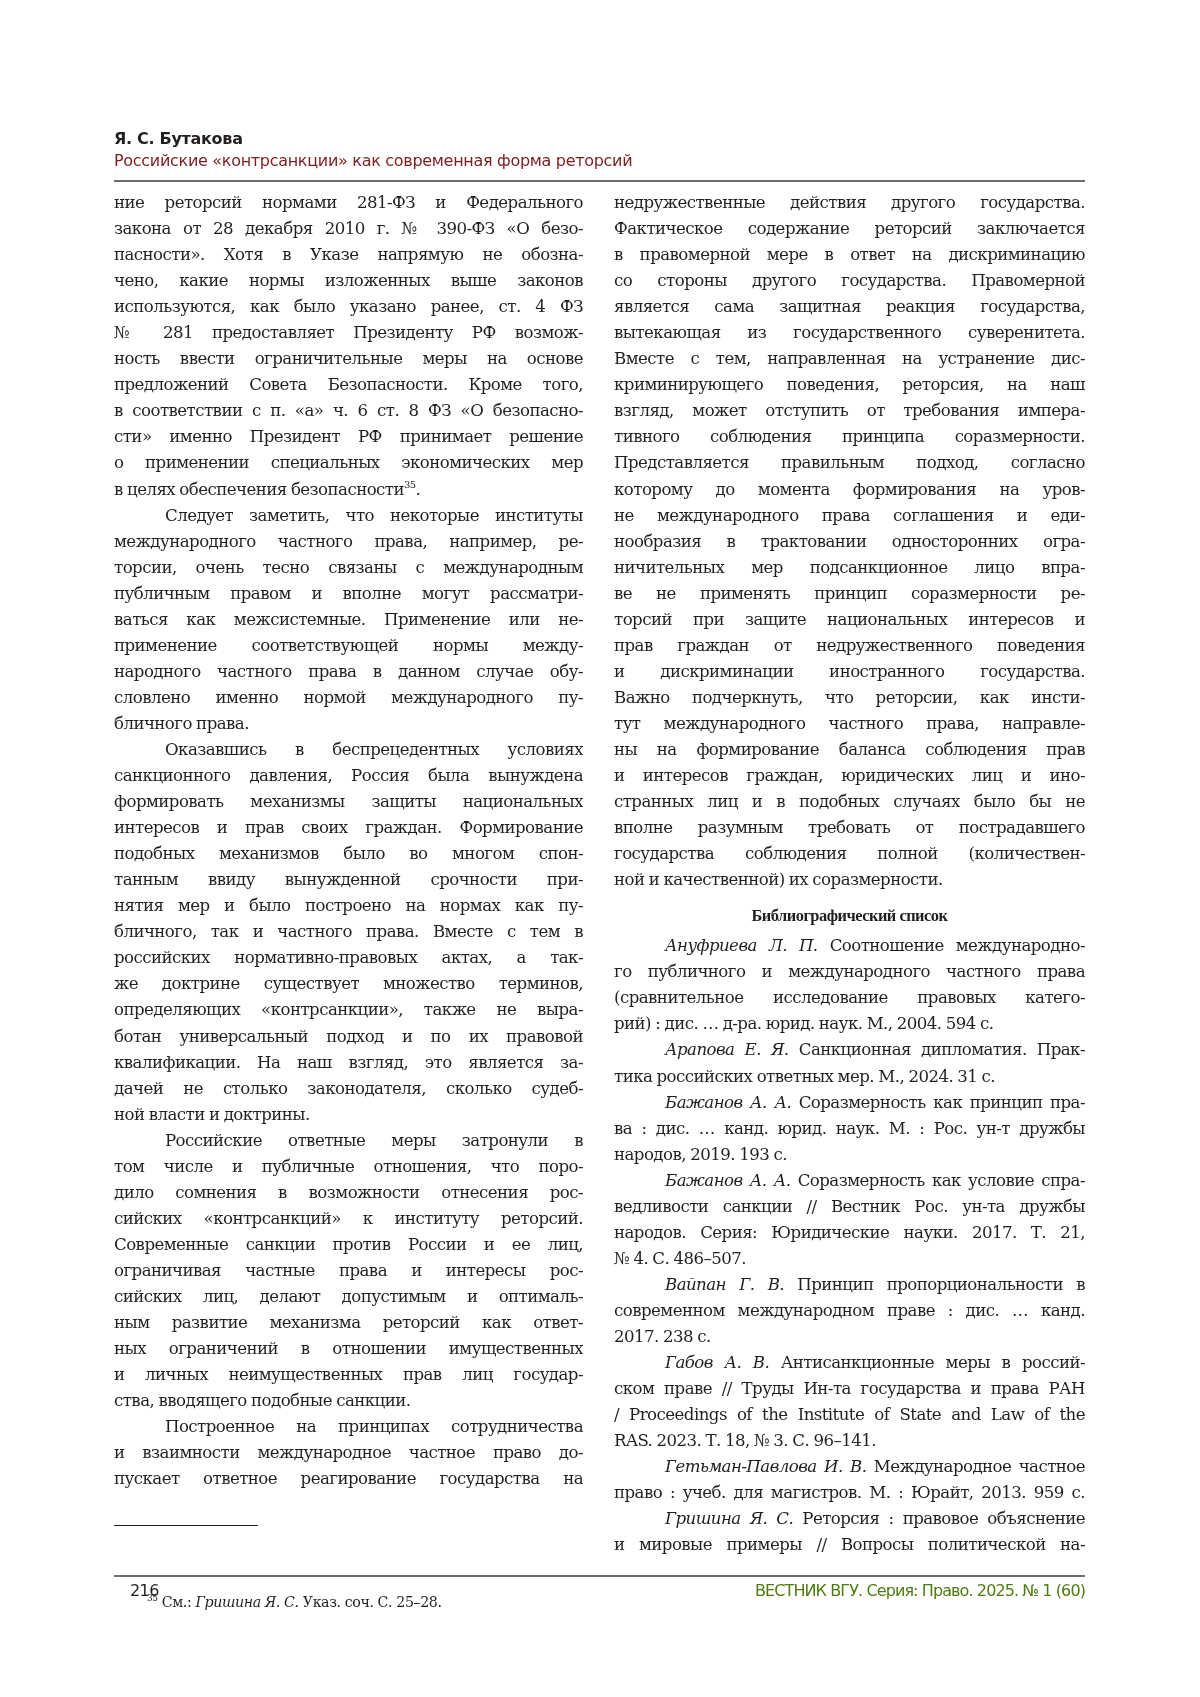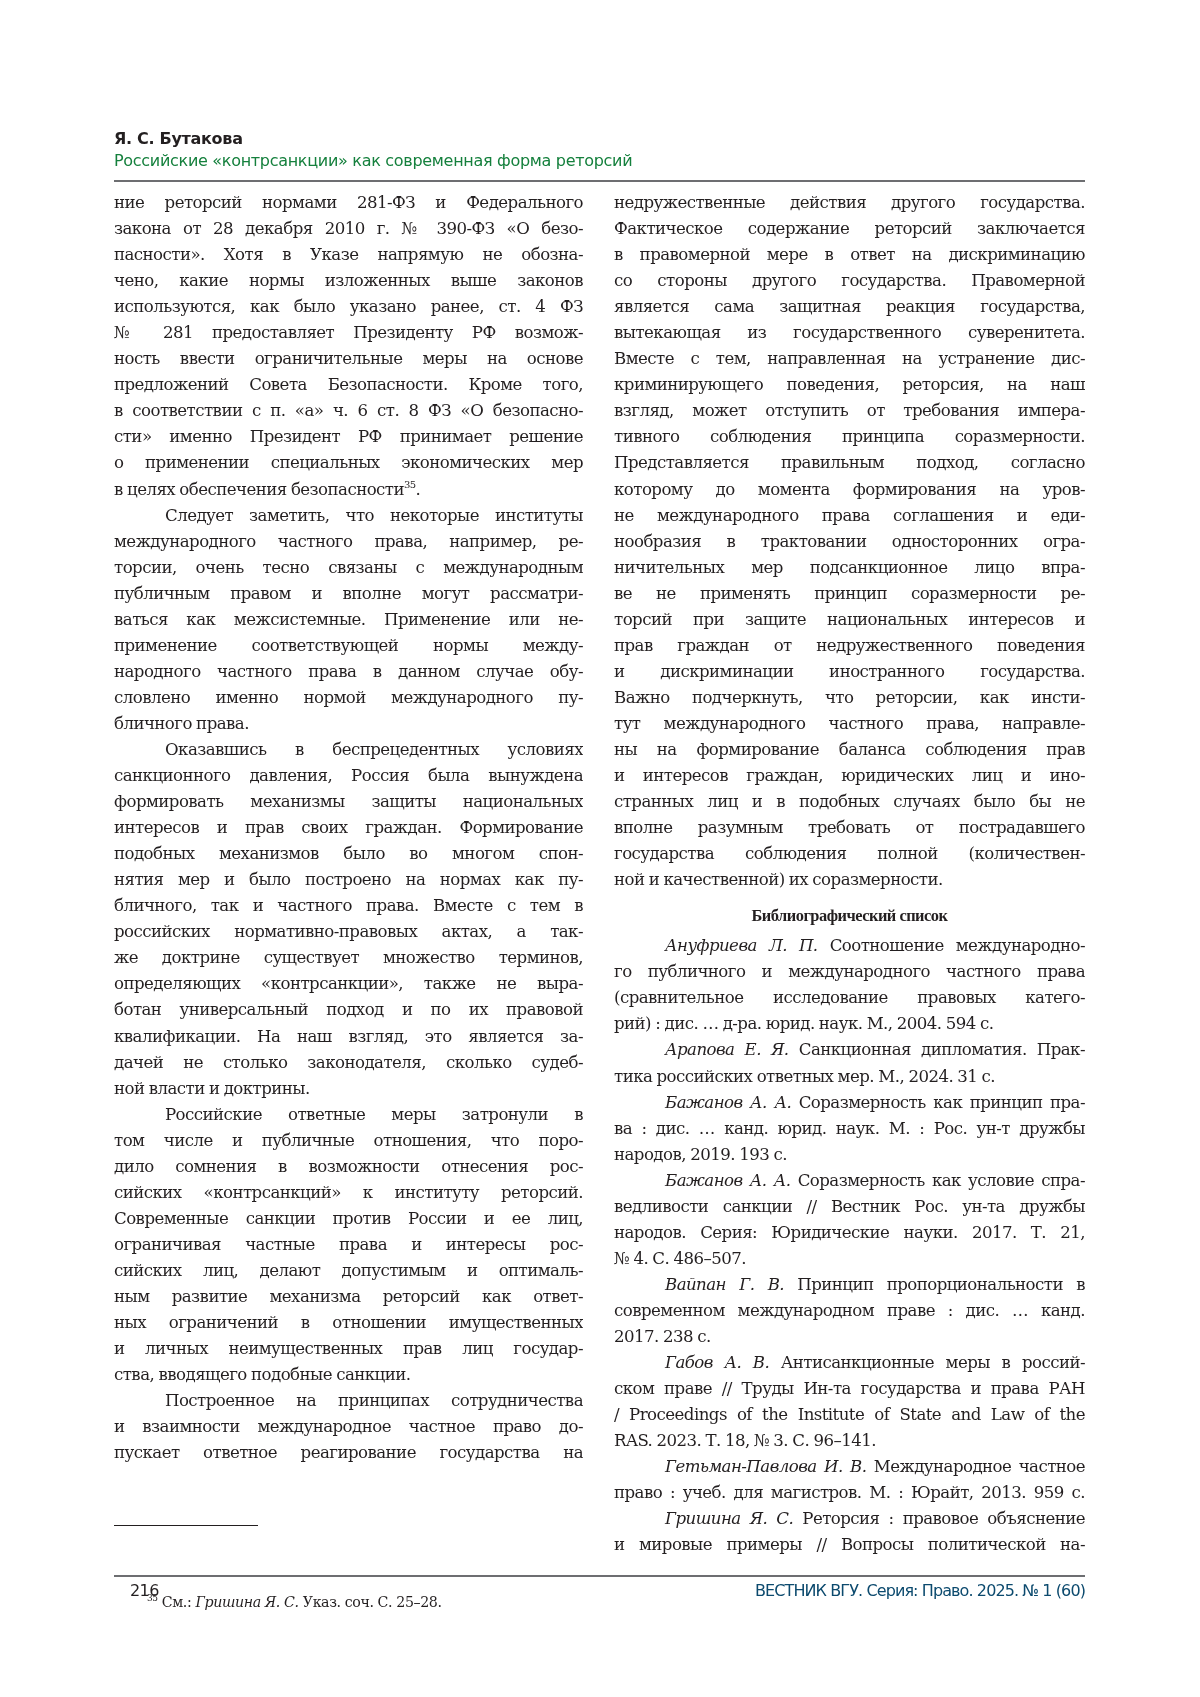--- a/index.html
+++ b/index.html
@@ -1,21 +1,21 @@
 <!DOCTYPE html>
 <html><head>
 <meta charset="utf-8">
 <style>
   html, body { margin: 0; padding: 0; background: #ffffff; }
   body { width: 1200px; height: 1697px; position: relative; overflow: hidden; color: #231f20; }
   .page { position: absolute; left: 0; top: 0; width: 1200px; height: 1697px; }
 
   .running-head { position: absolute; left: 114px; top: 128px; width: 971px; }
   .rh-author { font-family: "DejaVu Sans", sans-serif; font-weight: bold; font-size: 16px; letter-spacing: -0.3px; line-height: 22px; color: #231f20; }
-  .rh-title { font-family: "DejaVu Sans", sans-serif; font-size: 16px; letter-spacing: -0.3px; line-height: 22px; color: #15803d; }
+  .rh-title { font-family: "DejaVu Sans", sans-serif; font-size: 16px; letter-spacing: -0.3px; line-height: 22px; color: #7f1d1d; }
   .rh-rule { position: absolute; left: 114px; top: 180px; width: 971px; height: 2px; background: #6d6e71; }
 
   .col { position: absolute; top: 190px; font-family: "DejaVu Serif", serif; font-size: 16.6px; line-height: 26.05px; color: #231f20; text-align: justify; }
   .col-left { left: 114px; width: 469px; }
   .col-right { left: 614px; width: 471px; }
   .col p { margin: 0; text-indent: 0; letter-spacing: -0.55px; word-spacing: -0.5px; hyphens: manual; }
   .line { display: block; text-align: justify; text-align-last: justify; white-space: nowrap; overflow: hidden; }
   .line.last { text-align-last: left; }
   sup { font-size: 10px; vertical-align: 7px; line-height: 0; }
 
@@ -23,21 +23,21 @@
   .bib-entry { text-indent: 0; }
   .bib-entry .author { font-style: italic; }
 
   .fn-rule { position: absolute; left: 114px; top: 1525px; width: 144px; height: 1px; background: #231f20; }
   .footnote { position: absolute; left: 147px; top: 1592px; font-family: "DejaVu Serif", serif; font-size: 14.2px; line-height: 20px; letter-spacing: -0.4px; color: #231f20; }
   .footnote .it { font-style: italic; }
   .footnote sup { font-size: 9px; vertical-align: 6px; }
 
   .foot-rule { position: absolute; left: 114px; top: 1575px; width: 971px; height: 2px; background: #6d6e71; }
   .foot-page { position: absolute; left: 114px; top: 1580px; font-family: "DejaVu Sans", sans-serif; font-size: 16px; letter-spacing: -0.6px; line-height: 22px; color: #231f20; margin-left: 16px; }
-  .foot-journal { position: absolute; right: 115px; top: 1580px; font-family: "DejaVu Sans", sans-serif; font-size: 16px; letter-spacing: -0.9px; line-height: 22px; color: #0c4a6e; }
+  .foot-journal { position: absolute; right: 115px; top: 1580px; font-family: "DejaVu Sans", sans-serif; font-size: 16px; letter-spacing: -0.9px; line-height: 22px; color: #4d7c0f; }
 </style>
 </head>
 <body>
 
 <div class="page">
 
   <div class="running-head">
     <div class="rh-author">Я. С. Бутакова</div>
     <div class="rh-title">Российские «контрсанкции» как современная форма реторсий</div>
   </div>
@@ -70,20 +70,21 @@
       <span class="line">словлено именно нормой международного пу-</span>
       <span class="line last">бличного права.</span>
     </p>
 
     <p>
       <span class="line" style="padding-left:51px;box-sizing:border-box">Оказавшись в беспрецедентных условиях</span>
       <span class="line">санкционного давления, Россия была вынуждена</span>
       <span class="line">формировать механизмы защиты национальных</span>
       <span class="line">интересов и прав своих граждан. Формирование</span>
       <span class="line">подобных механизмов было во многом спон-</span>
+      <span class="line">танным ввиду вынужденной срочности при-</span>
       <span class="line">нятия мер и было построено на нормах как пу-</span>
       <span class="line">бличного, так и частного права. Вместе с тем в</span>
       <span class="line">российских нормативно-правовых актах, а так-</span>
       <span class="line">же доктрине существует множество терминов,</span>
       <span class="line">определяющих «контрсанкции», также не выра-</span>
       <span class="line">ботан универсальный подход и по их правовой</span>
       <span class="line">квалификации. На наш взгляд, это является за-</span>
       <span class="line">дачей не столько законодателя, сколько судеб-</span>
       <span class="line last">ной власти и доктрины.</span>
     </p>

